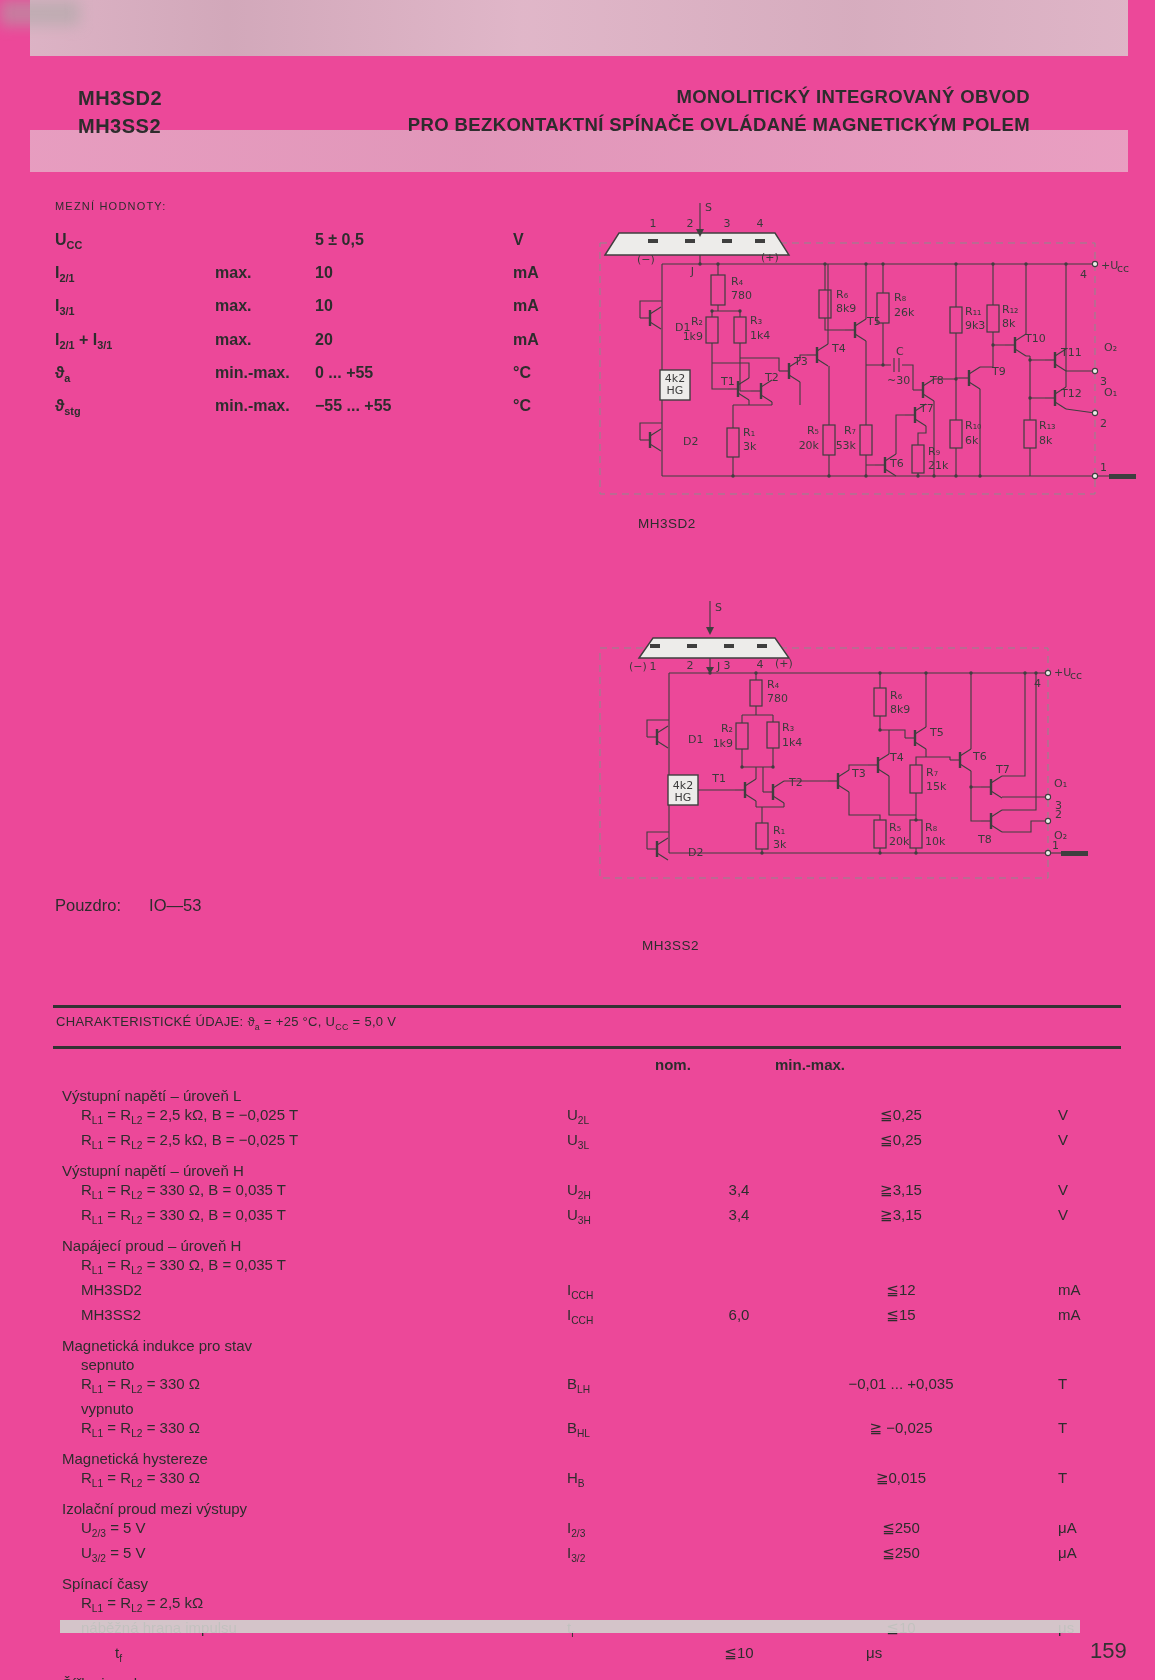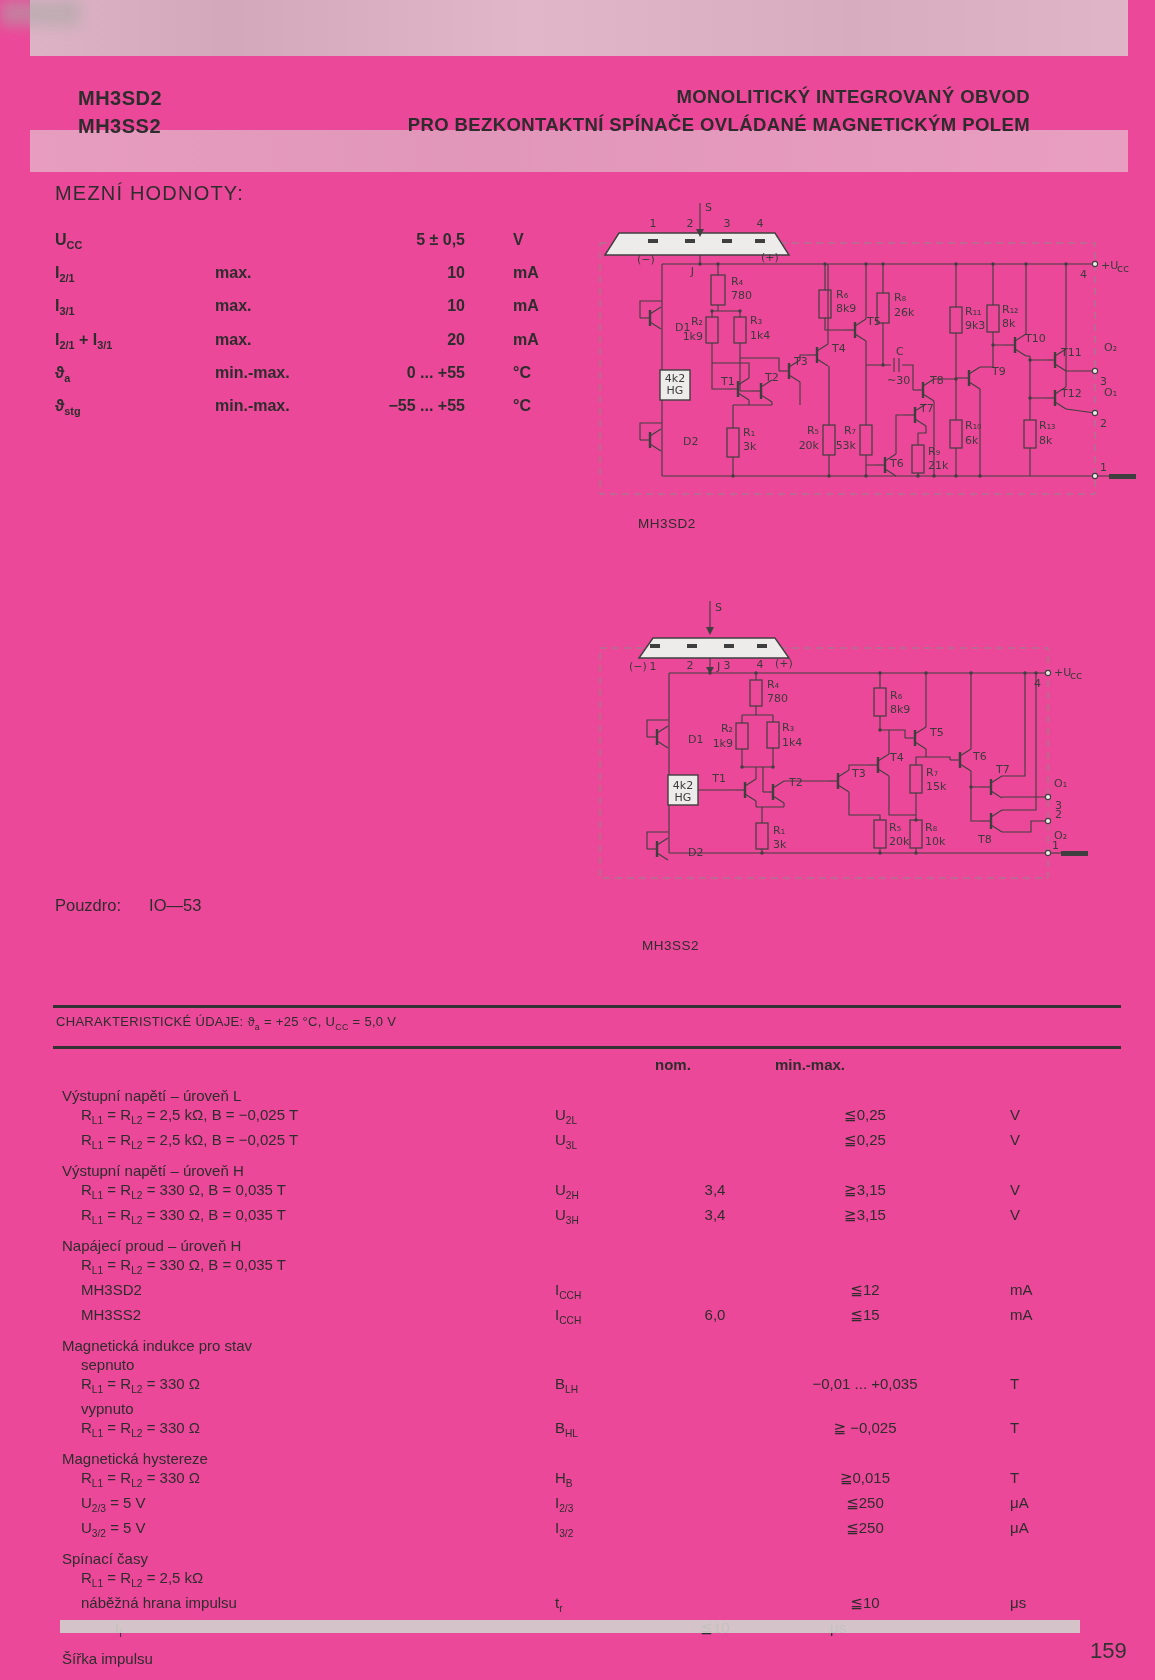--- a/index.html
+++ b/index.html
@@ -8,25 +8,25 @@
   .band-top{position:absolute;left:30px;top:0;width:1098px;height:56px;
         background:linear-gradient(90deg,#d7d6d3 0%,#c9c8c5 18%,#dcdbd8 45%,#cfcecb 75%,#dad9d6 100%);opacity:.75;}
   .smudge{position:absolute;left:0;top:0;width:80px;height:26px;background:#a9a8a5;opacity:.55;filter:blur(7px);}
   .band-header{position:absolute;left:30px;top:130px;width:1098px;height:42px;
         background:linear-gradient(90deg,#e3e2df,#d8d7d4 40%,#e6e5e2);opacity:.55;}
   .band-bottom{position:absolute;left:60px;top:1620px;width:1020px;height:13px;background:#d2d1ce;opacity:.9;}
 
   .models{position:absolute;left:78px;top:84px;font-weight:bold;font-size:20px;letter-spacing:.5px;line-height:28px;}
   .title{position:absolute;right:125px;top:83px;text-align:right;font-weight:bold;font-size:18.5px;line-height:28px;letter-spacing:.4px;}
 
-  .limits-heading{position:absolute;left:55px;top:182px;font-size:20px;letter-spacing:1.2px;}
+  .limits-heading{position:absolute;left:55px;top:200px;font-size:11px;letter-spacing:1.2px;}
   .limits{position:absolute;left:55px;top:226px;}
   .lrow{display:grid;grid-template-columns:150px 110px 150px 100px;line-height:28px;font-size:16px;font-weight:bold;}
   .lrow .cond{padding-left:10px;}
-  .lrow .val{text-align:right;}
+  .lrow .val{text-align:left;}
   .lrow .unit{padding-left:48px;}
   sub{font-size:68%;}
 
   .schem{position:absolute;}
   #schem1{left:593px;top:193px;}
   #schem2{left:593px;top:575px;}
   .schem text{font-family:"DejaVu Sans",sans-serif;font-size:11px;fill:#3b3b3b;}
   .wire{stroke:#3f3f3f;stroke-width:1.1;fill:none;}
   .dash{stroke:#8b8b8b;stroke-width:1;fill:none;stroke-dasharray:7 5;}
   .comp{stroke:#3f3f3f;fill:none;stroke-width:1.2;}
@@ -41,21 +41,21 @@
   .pouzdro{position:absolute;left:55px;top:896px;font-size:16.5px;text-align:center;}
   .pouzdro .pv{margin-left:28px;}
 
   .rule{position:absolute;left:53px;width:1068px;height:3px;background:#333;}
   #rule1{top:1005px;} #rule2{top:1046px;}
   .char-title{position:absolute;left:56px;top:1014px;font-size:13px;letter-spacing:.3px;}
   .ct-heads{position:absolute;left:55px;top:1056px;width:1080px;display:grid;
         grid-template-columns:440px 160px 120px 180px 80px;font-weight:bold;font-size:15px;}
   .ct-heads .nom,.ct-heads .mm{}
   .ct{position:absolute;left:55px;top:1080px;width:1080px;}
-  .ctrow{display:grid;grid-template-columns:440px 160px 120px 180px 80px;font-size:15px;line-height:19px;}
+  .ctrow{display:grid;grid-template-columns:440px 160px 120px 180px 80px;font-size:15px;line-height:19px;gap:12px;}
   .ctrow.group{margin-top:6px;}
   .ctrow .lbl{padding-left:26px;}
   .ctrow.group .lbl{padding-left:7px;}
   .ctrow .sym{padding-left:60px;}
   .ctrow .nom{text-align:center;}
   .ctrow .mm{text-align:center;}
   .ctrow .unit{padding-left:55px;}
   .page-number{position:absolute;left:1090px;top:1638px;font-size:22px;color:#333;}
 </style>
 </head>
@@ -530,20 +530,27 @@
         <div class="mm"></div>
         <div class="unit"></div>
       </div>
     <div class="ctrow">
         <div class="lbl">R<sub>L1</sub> = R<sub>L2</sub> = 330 Ω</div>
         <div class="sym">H<sub>B</sub></div>
         <div class="nom"></div>
         <div class="mm">≧0,015</div>
         <div class="unit">T</div>
       </div>
+    <div class="ctrow group">
+        <div class="lbl">Izolační proud mezi výstupy</div>
+        <div class="sym"></div>
+        <div class="nom"></div>
+        <div class="mm"></div>
+        <div class="unit"></div>
+      </div>
     <div class="ctrow">
         <div class="lbl">U<sub>2/3</sub> = 5 V</div>
         <div class="sym">I<sub>2/3</sub></div>
         <div class="nom"></div>
         <div class="mm">≦250</div>
         <div class="unit">μA</div>
       </div>
     <div class="ctrow">
         <div class="lbl">U<sub>3/2</sub> = 5 V</div>
         <div class="sym">I<sub>3/2</sub></div>

